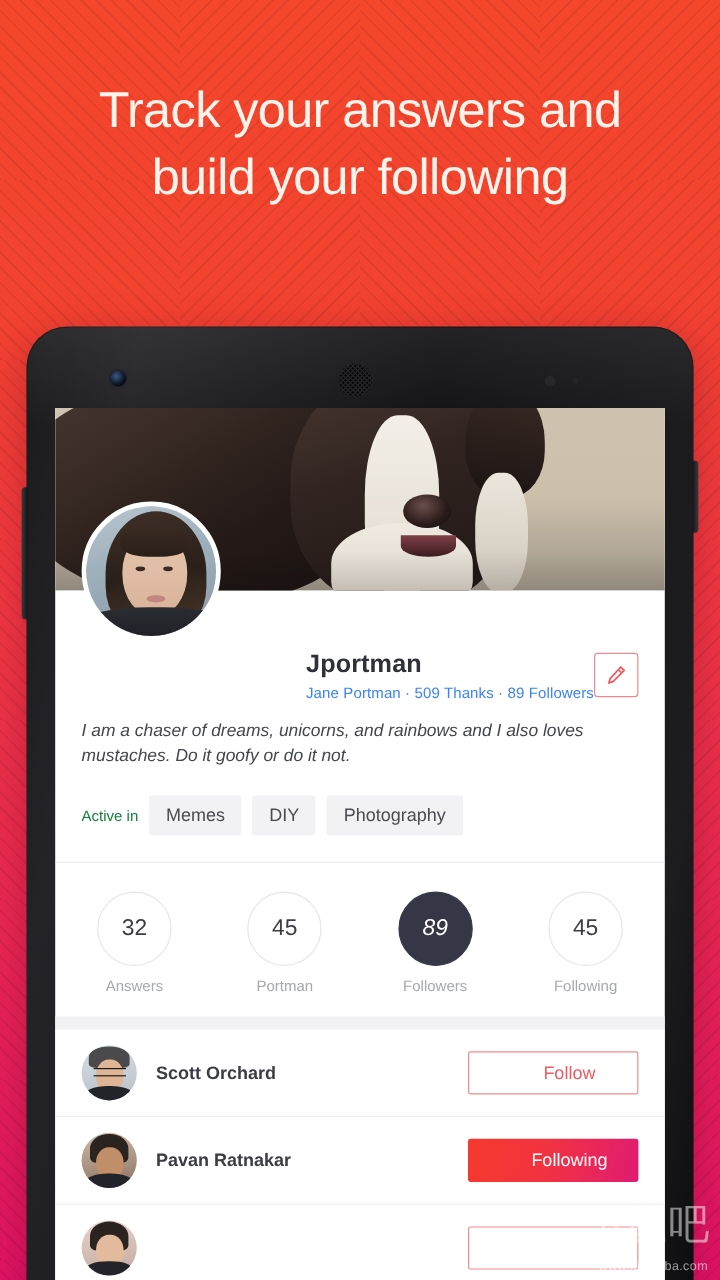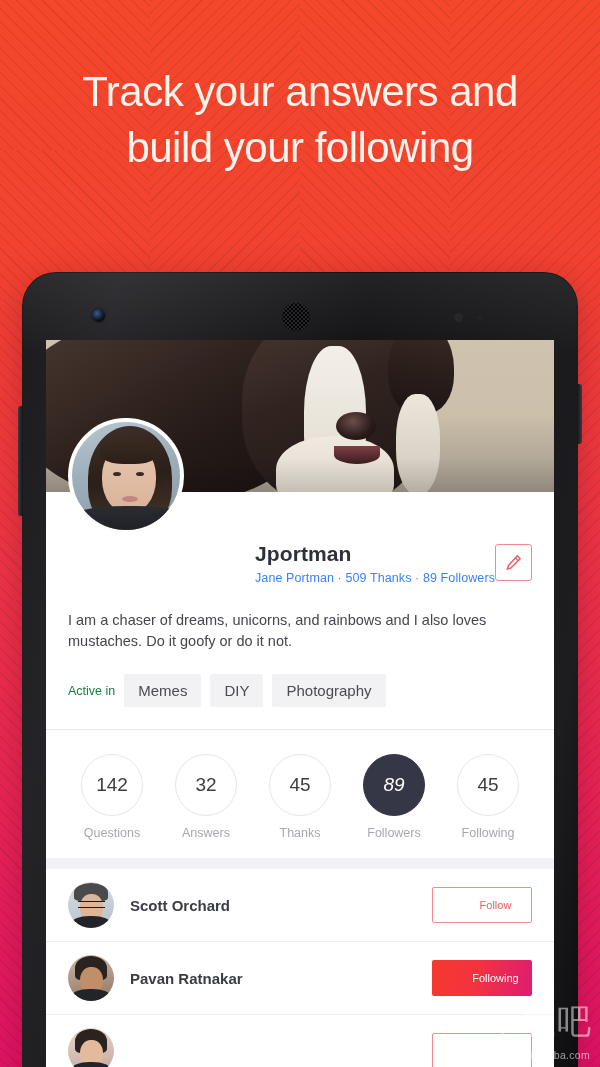--- a/index.html
+++ b/index.html
@@ -312,24 +312,25 @@
     border-radius: 3px;
     display: flex;
     align-items: center;
     justify-content: center;
     flex: 0 0 auto;
     margin-top: 2px;
     background: #fff;
     cursor: pointer;
   }
   .bio {
-    margin-top: 25px;
+    margin-top: 14px;
     font-size: 14.5px;
     line-height: 21px;
     color: #45464d;
+    font-style: italic;
   }
 
   
   .active-row {
     display: flex;
     align-items: center;
     gap: 9px;
     margin-top: 22px;
     padding-bottom: 22px;
   }
@@ -435,26 +436,26 @@
     background: #23242a;
   }
   .pname2 {
     margin-left: 16px;
     font-size: 15px;
     font-weight: bold;
     color: #3b3c44;
     flex: 1;
   }
   .follow-btn {
-    width: 100px;
+    width: 142px;
     height: 36px;
     display: flex;
     align-items: center;
     justify-content: center;
-    font-size: 11px;
+    font-size: 15px;
     border-radius: 2px;
     cursor: pointer;
     flex: 0 0 auto;
     padding-left: 27px;
   }
   .follow-btn.outline {
     border: 1.4px solid #f28a8f;
     color: #ef5b62;
     background: #fff;
   }
@@ -566,30 +567,26 @@
           <span class="tag">Memes</span>
           <span class="tag">DIY</span>
           <span class="tag">Photography</span>
         </div>
       </div>
 
       <div class="hr"></div>
 
       <div class="stats">
         <div class="stat">
-          <div class="bubble">142</div>
-          <div class="stat-lbl">Questions</div>
-        </div>
-        <div class="stat">
           <div class="bubble">32</div>
           <div class="stat-lbl">Answers</div>
         </div>
         <div class="stat">
           <div class="bubble">45</div>
-          <div class="stat-lbl">Thanks</div>
+          <div class="stat-lbl">Portman</div>
         </div>
         <div class="stat">
           <div class="bubble active">89</div>
           <div class="stat-lbl">Followers</div>
         </div>
         <div class="stat">
           <div class="bubble">45</div>
           <div class="stat-lbl">Following</div>
         </div>
       </div>

